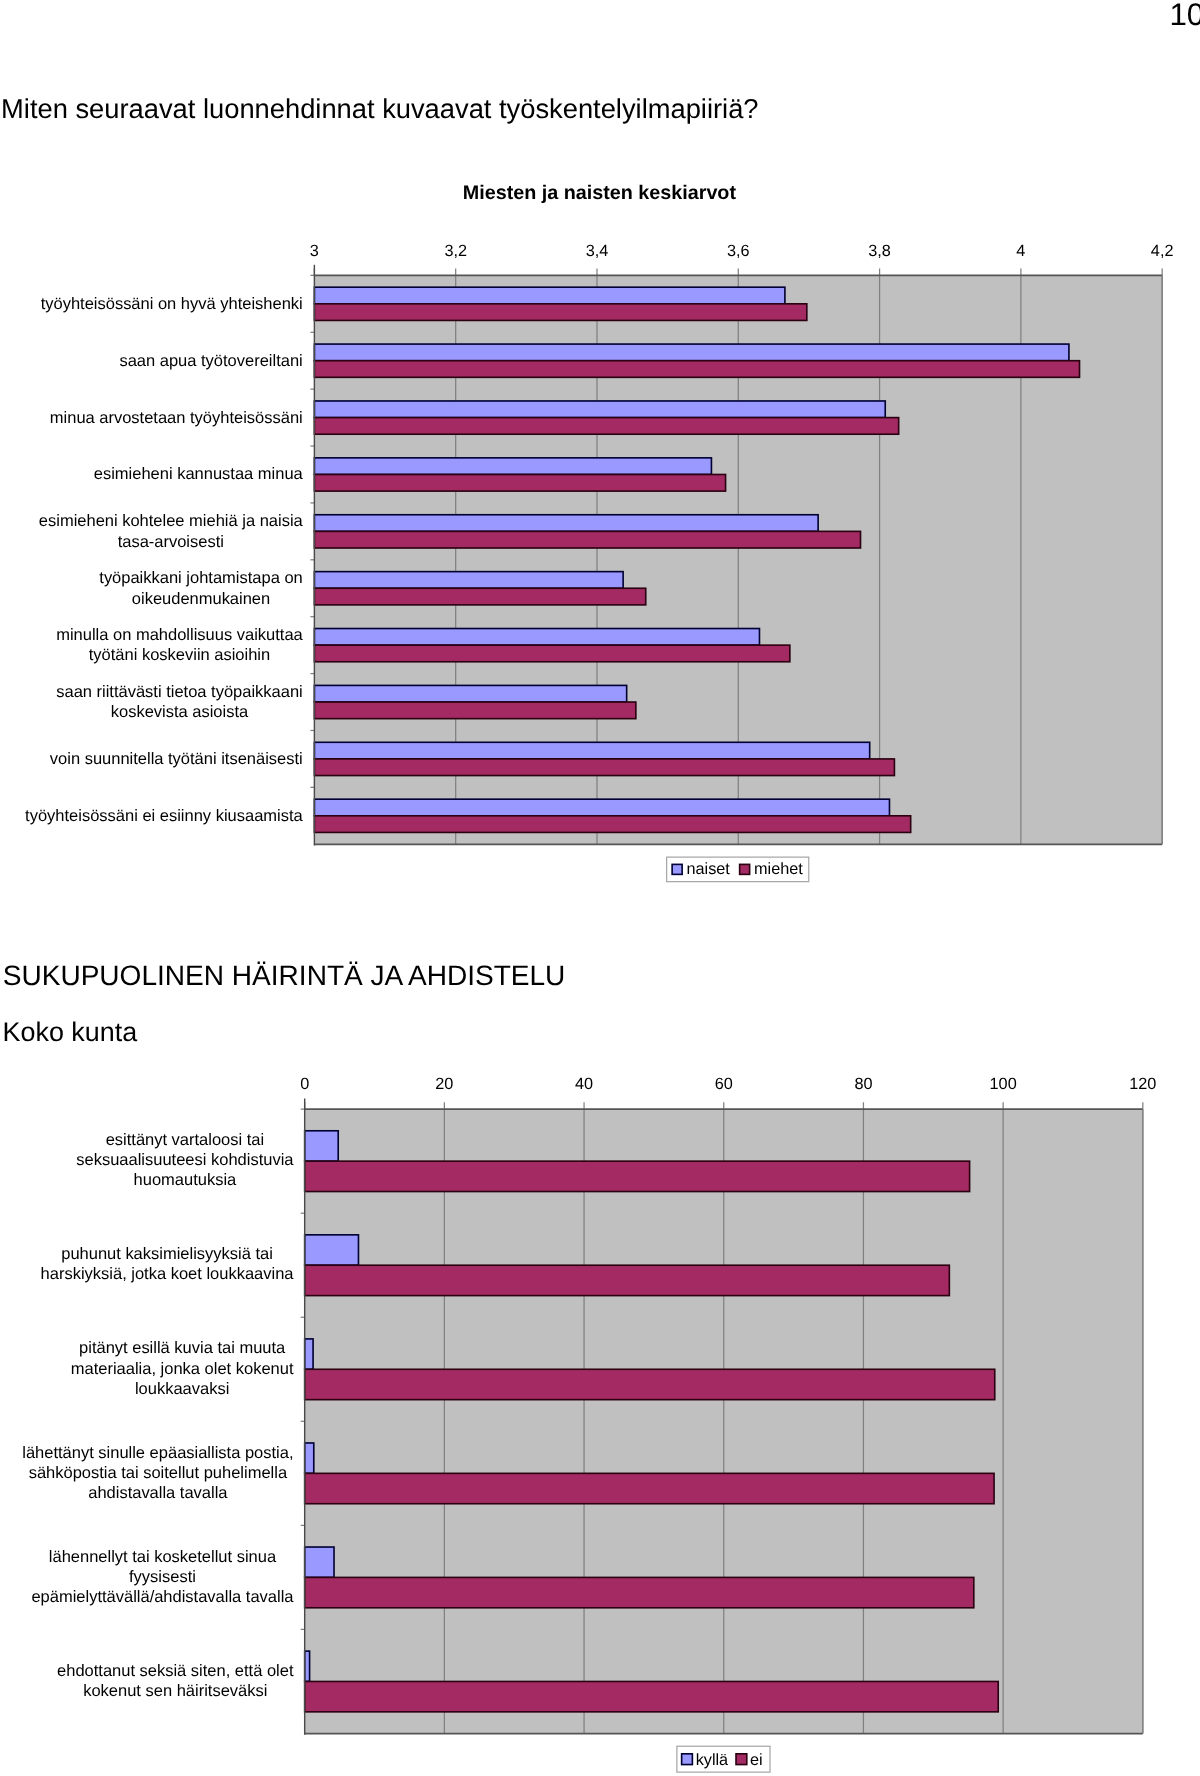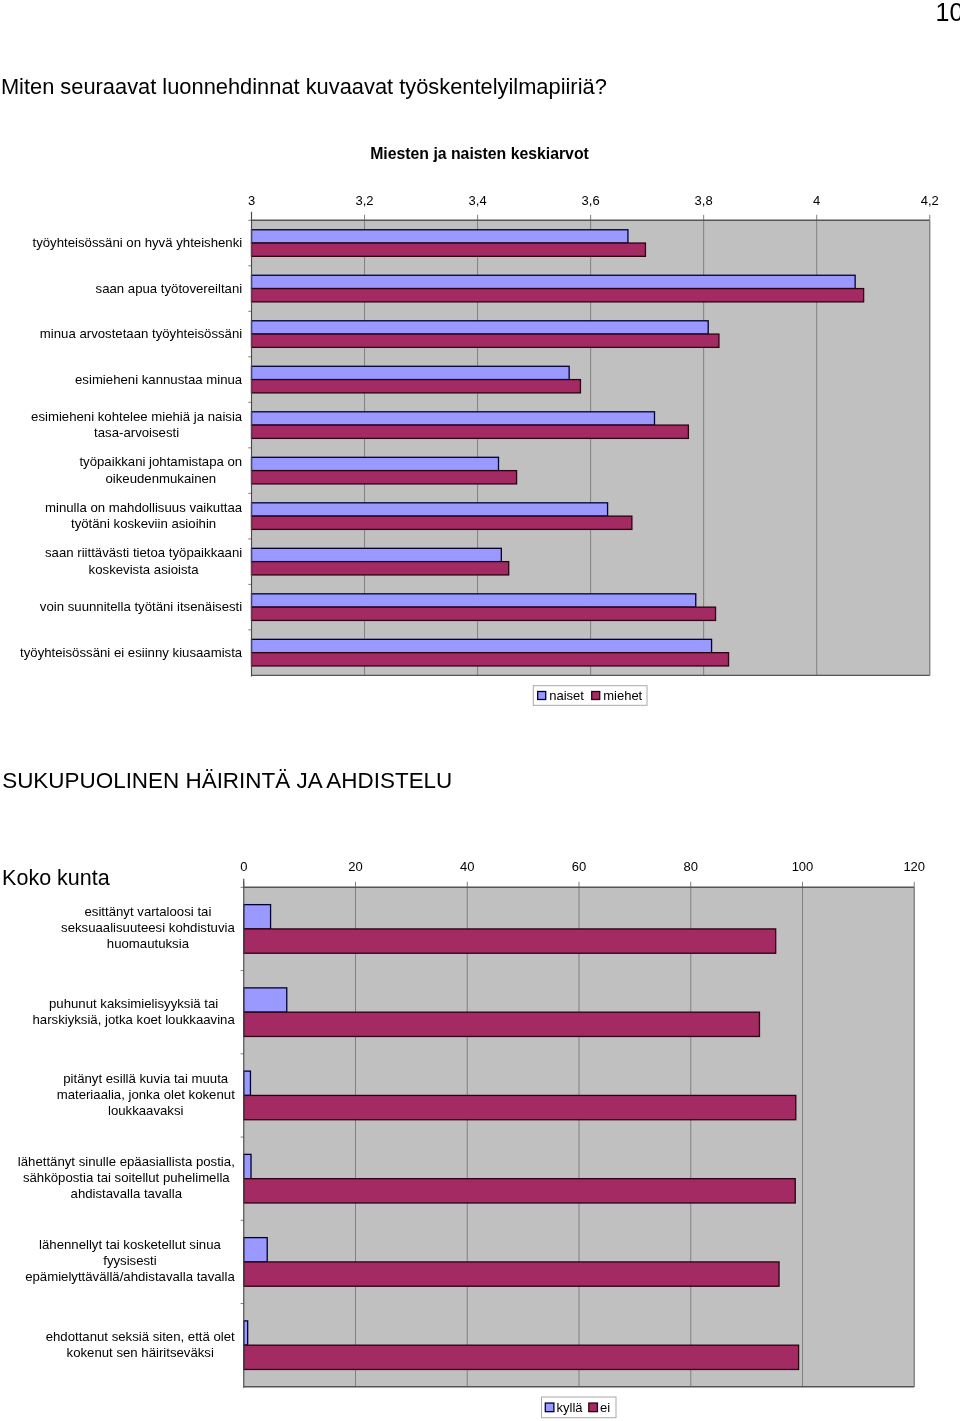--- a/index.html
+++ b/index.html
@@ -5,21 +5,21 @@
   html,body{margin:0;padding:0;background:#ffffff;}
   *{-webkit-font-smoothing:antialiased;}
   body{width:960px;height:1421px;font-family:"Liberation Sans",sans-serif;color:#000;overflow:hidden;}
   .page{position:relative;width:960px;height:1421px;}
   .txt{position:absolute;line-height:1;white-space:pre;}
   .txt{transform-origin:left top;}
   .pagenum{left:935.5px;top:0;font-size:25px;text-align:right;}
   .h1{left:3px;top:26.8px;font-size:21.4px;font-weight:bold;letter-spacing:0.22px;}
   .sub{left:0.9px;top:75.6px;font-size:21.85px;}
   .h2{left:2.2px;top:770.4px;font-size:22.45px;}
-  .h3{left:2.1px;top:868px;font-size:21.5px;}
+  .h3{left:2.1px;top:816px;font-size:21.5px;}
   svg{display:block;position:absolute;left:0;top:0;}
   text{font-family:"Liberation Sans",sans-serif;}
 </style>
 </head>
 <body>
 
 <div class="page">
   <svg id="charts" width="960" height="1421">
       <g>
         <rect x="251.51" y="220.3" width="678.23" height="455.09999999999997" fill="#c0c0c0"></rect>

